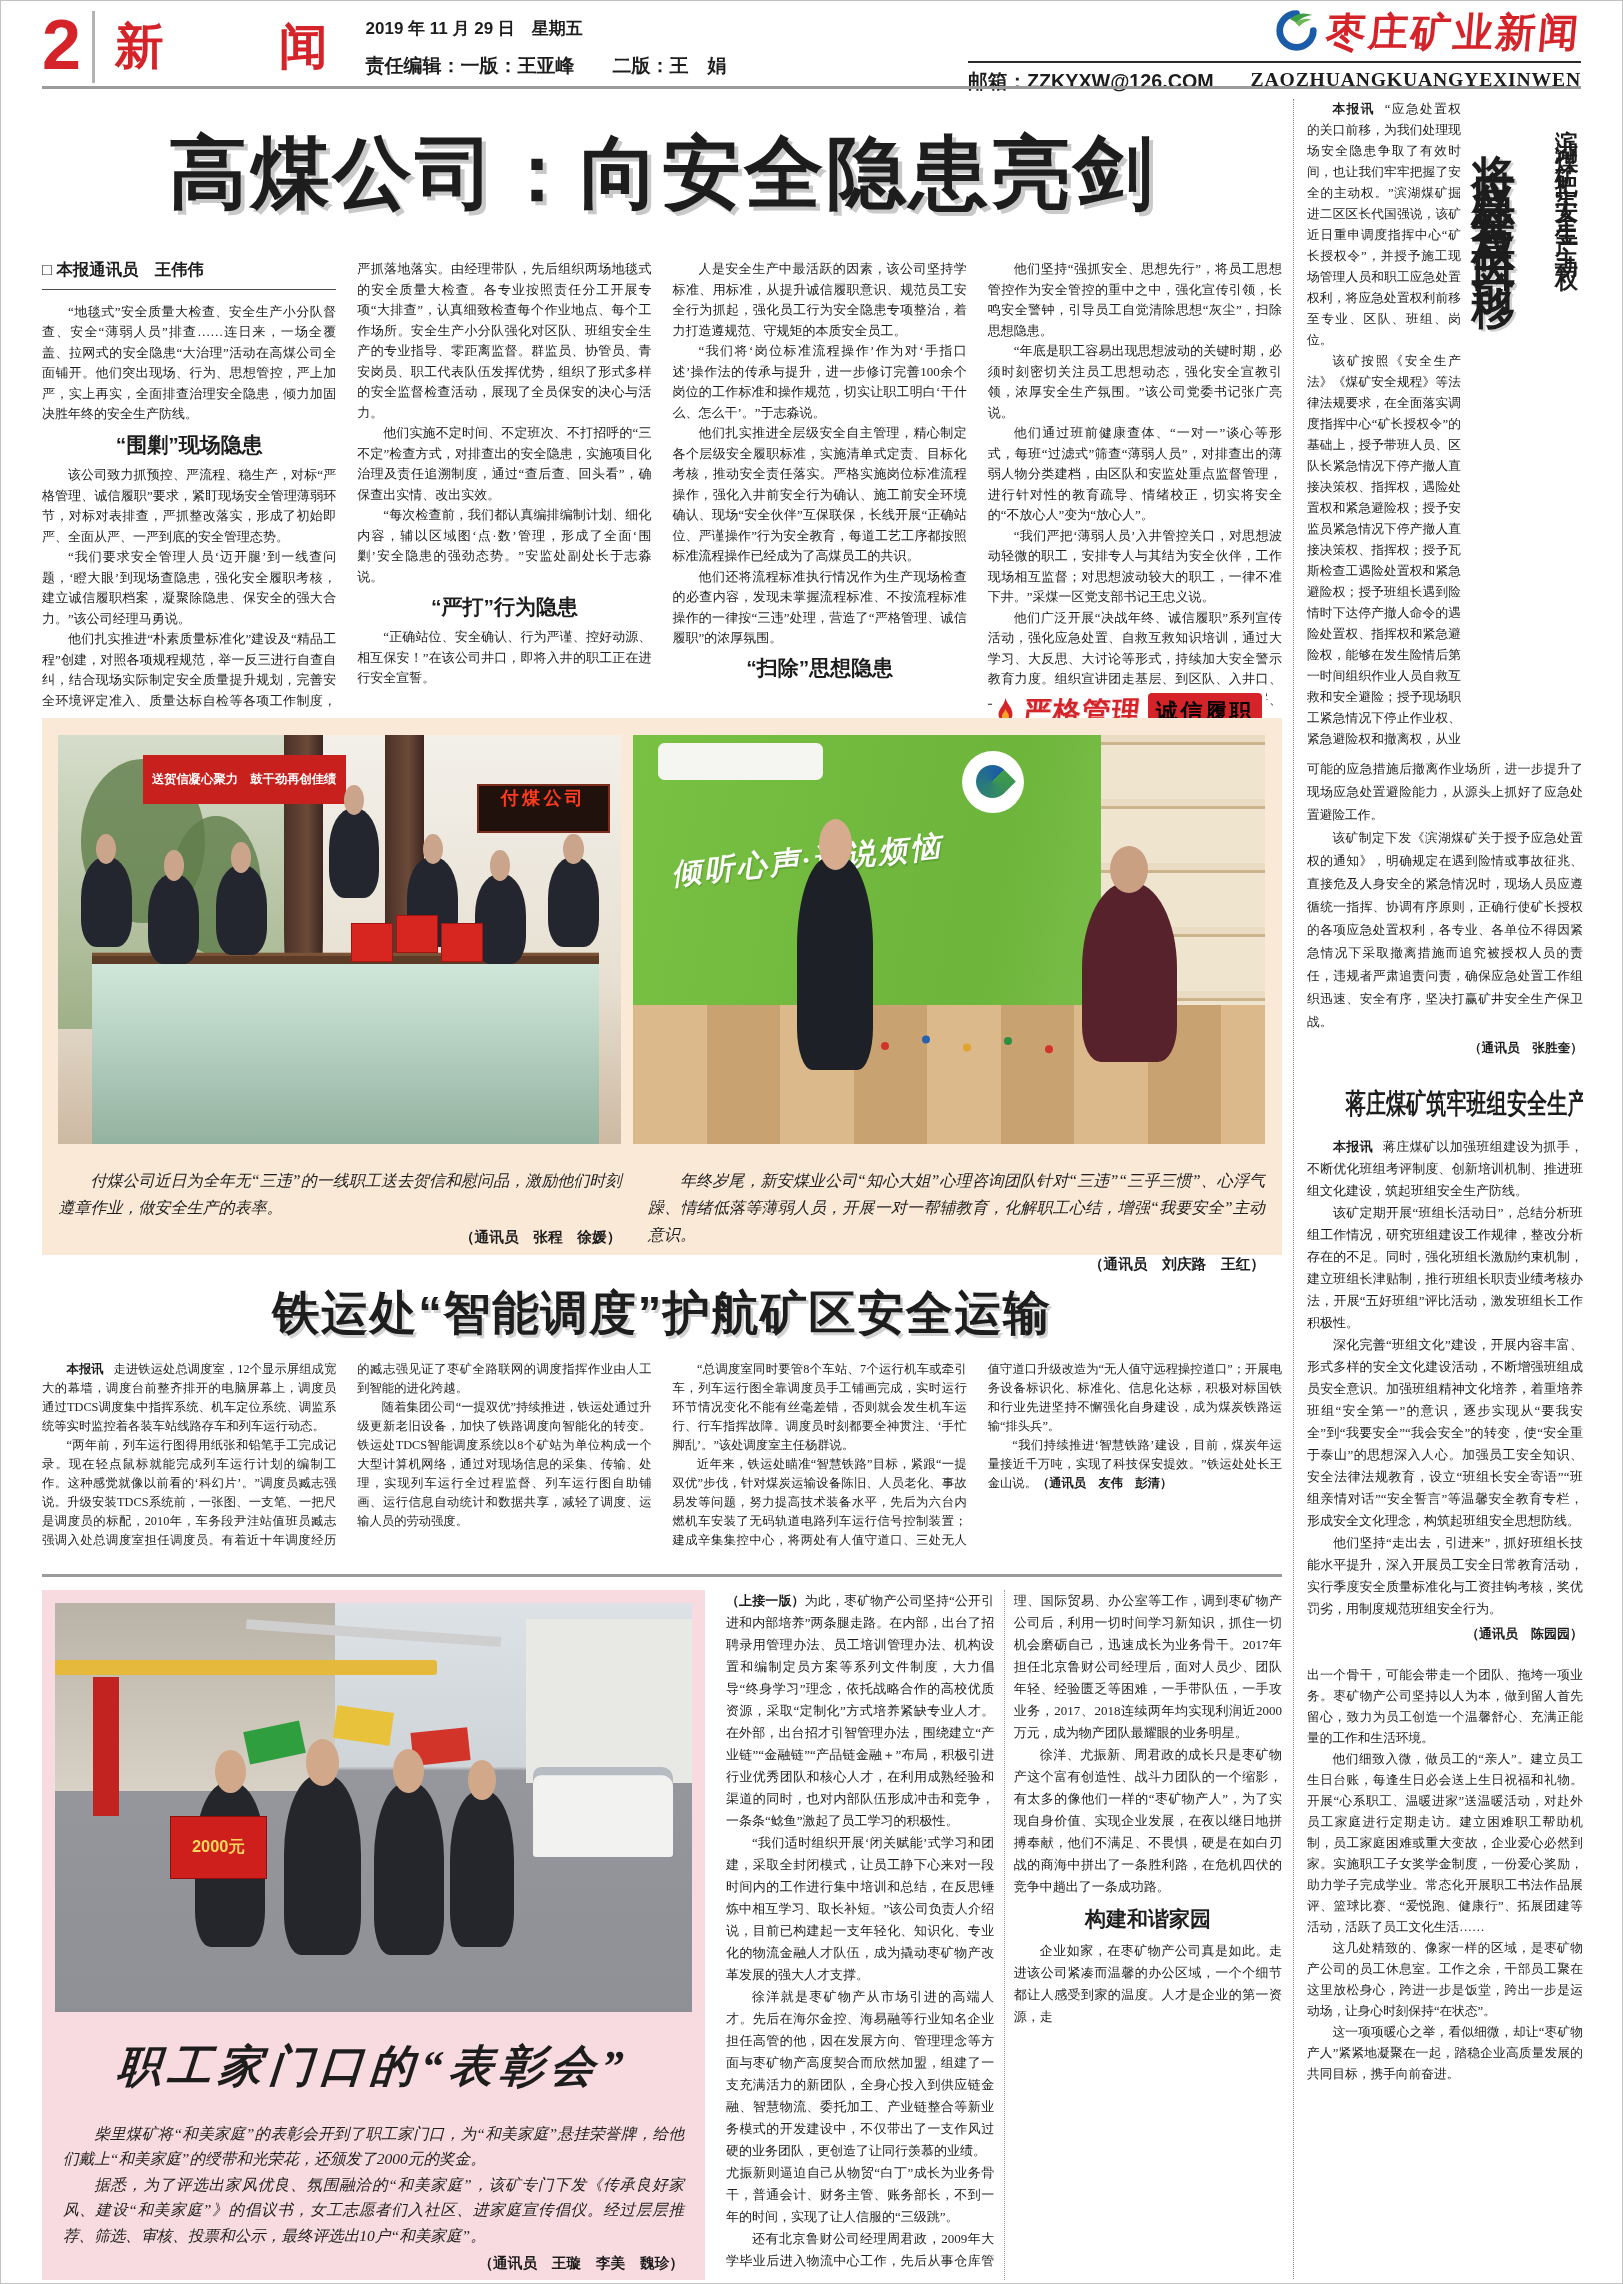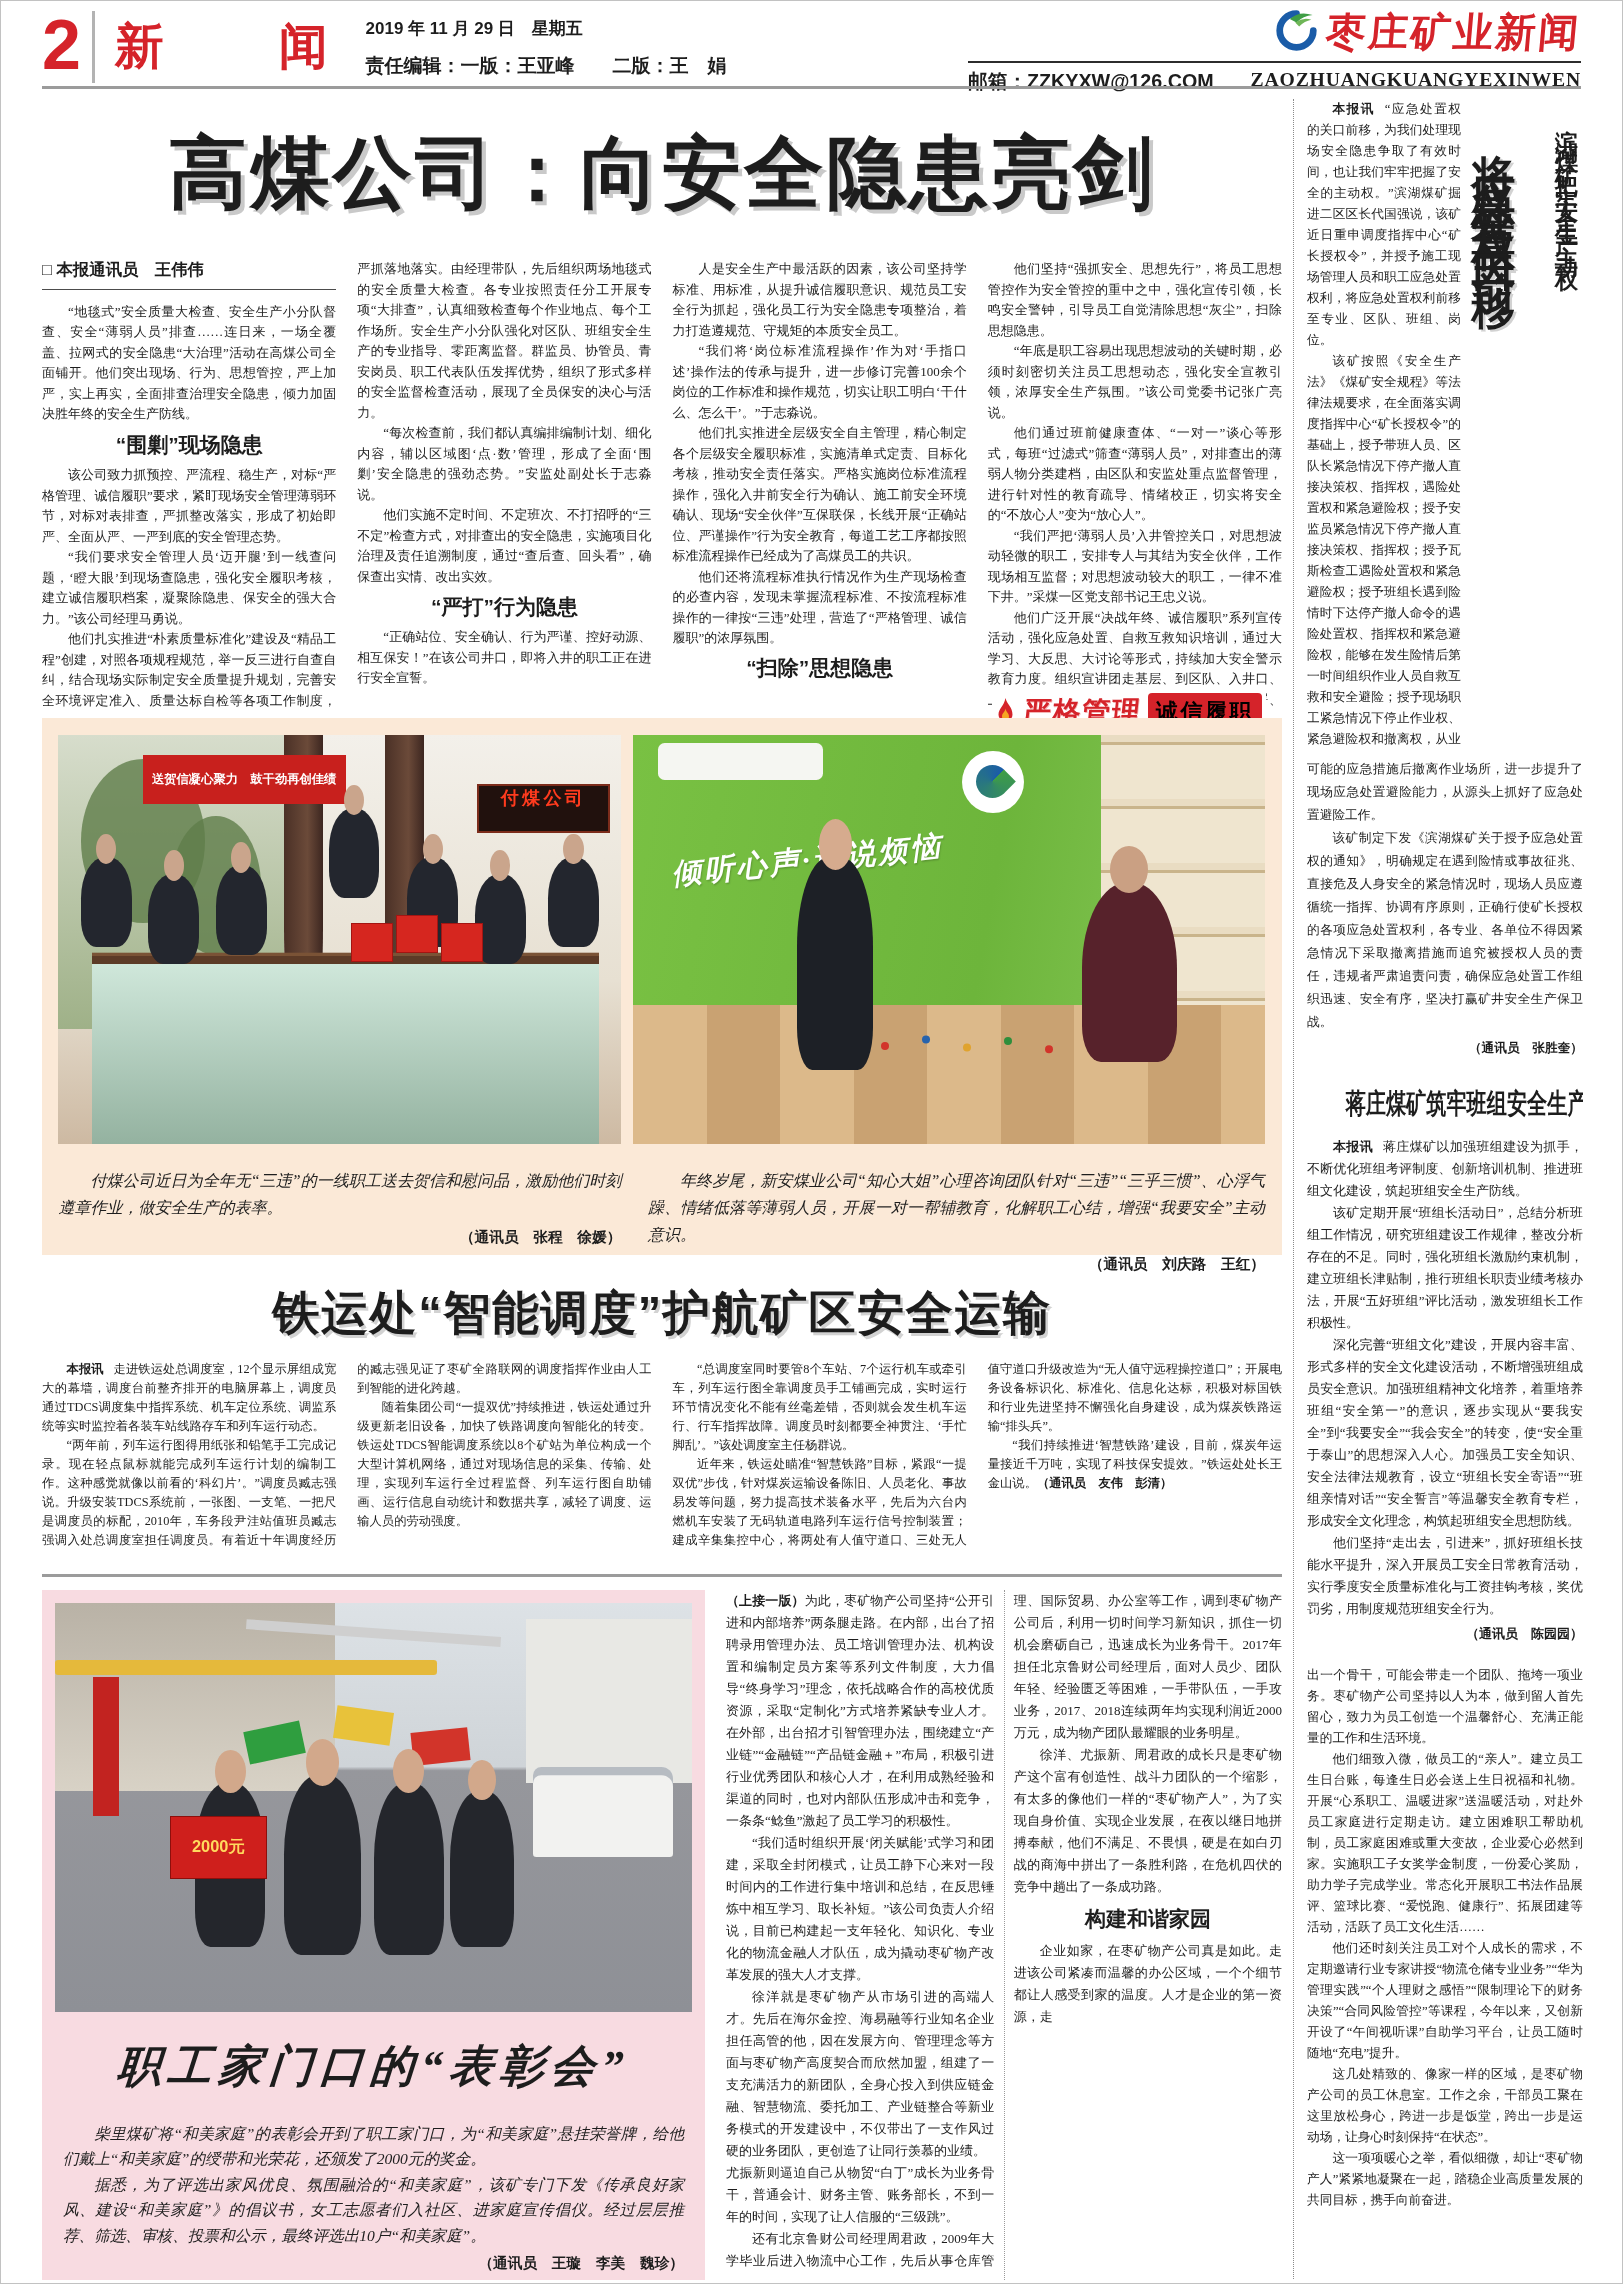--- a/index.html
+++ b/index.html
@@ -175,22 +175,22 @@
 
     <h1 class="lead-title">高煤公司：向安全隐患亮剑</h1>
     <div class="lead-wrap">
       <div class="lead-cols">
           <p class="blk-byline">□ 本报通讯员　王伟伟</p>
           <p class="blk-p">“地毯式”安全质量大检查、安全生产小分队督查、安全“薄弱人员”排查……连日来，一场全覆盖、拉网式的安全隐患“大治理”活动在高煤公司全面铺开。他们突出现场、行为、思想管控，严上加严，实上再实，全面排查治理安全隐患，倾力加固决胜年终的安全生产防线。</p>
           <h4 class="blk-h">“围剿”现场隐患</h4>
           <p class="blk-p">该公司致力抓预控、严流程、稳生产，对标“严格管理、诚信履职”要求，紧盯现场安全管理薄弱环节，对标对表排查，严抓整改落实，形成了初始即严、全面从严、一严到底的安全管理态势。</p>
           <p class="blk-p">“我们要求安全管理人员‘迈开腿’到一线查问题，‘瞪大眼’到现场查隐患，强化安全履职考核，建立诚信履职档案，凝聚除隐患、保安全的强大合力。”该公司经理马勇说。</p>
           <p class="blk-p">他们扎实推进“朴素质量标准化”建设及“精品工程”创建，对照各项规程规范，举一反三进行自查自纠，结合现场实际制定安全质量提升规划，完善安全环境评定准入、质量达标自检等各项工作制度，严抓落地落实。由经理带队，先后组织两场地毯式的安全质量大检查。各专业按照责任分工开展专项“大排查”，认真细致检查每个作业地点、每个工作场所。安全生产小分队强化对区队、班组安全生产的专业指导、零距离监督。群监员、协管员、青安岗员、职工代表队伍发挥优势，组织了形式多样的安全监督检查活动，展现了全员保安的决心与活力。</p>
+          <p class="blk-p">他们实施不定时间、不定班次、不打招呼的“三不定”检查方式，对排查出的安全隐患，实施项目化治理及责任追溯制度，通过“查后查、回头看”，确保查出实情、改出实效。</p>
           <p class="blk-p">“每次检查前，我们都认真编排编制计划、细化内容，辅以区域图‘点·数’管理，形成了全面‘围剿’安全隐患的强劲态势。”安监处副处长于志淼说。</p>
-          <p class="blk-p">他们实施不定时间、不定班次、不打招呼的“三不定”检查方式，对排查出的安全隐患，实施项目化治理及责任追溯制度，通过“查后查、回头看”，确保查出实情、改出实效。</p>
           <h4 class="blk-h">“严打”行为隐患</h4>
           <p class="blk-p">“正确站位、安全确认、行为严谨、控好动源、相互保安！”在该公司井口，即将入井的职工正在进行安全宣誓。</p>
           <p class="blk-p">人是安全生产中最活跃的因素，该公司坚持学标准、用标准，从提升诚信履职意识、规范员工安全行为抓起，强化员工行为安全隐患专项整治，着力打造遵规范、守规矩的本质安全员工。</p>
           <p class="blk-p">“我们将‘岗位标准流程操作’作为对‘手指口述’操作法的传承与提升，进一步修订完善100余个岗位的工作标准和操作规范，切实让职工明白‘干什么、怎么干’。”于志淼说。</p>
           <p class="blk-p">他们扎实推进全层级安全自主管理，精心制定各个层级安全履职标准，实施清单式定责、目标化考核，推动安全责任落实。严格实施岗位标准流程操作，强化入井前安全行为确认、施工前安全环境确认、现场“安全伙伴”互保联保，长线开展“正确站位、严谨操作”行为安全教育，每道工艺工序都按照标准流程操作已经成为了高煤员工的共识。</p>
           <p class="blk-p">他们还将流程标准执行情况作为生产现场检查的必查内容，发现未掌握流程标准、不按流程标准操作的一律按“三违”处理，营造了“严格管理、诚信履职”的浓厚氛围。</p>
           <h4 class="blk-h">“扫除”思想隐患</h4>
           <p class="blk-p">他们坚持“强抓安全、思想先行”，将员工思想管控作为安全管控的重中之中，强化宣传引领，长鸣安全警钟，引导员工自觉清除思想“灰尘”，扫除思想隐患。</p>
           <p class="blk-p">“年底是职工容易出现思想波动的关键时期，必须时刻密切关注员工思想动态，强化安全宣教引领，浓厚安全生产氛围。”该公司党委书记张广亮说。</p>
           <p class="blk-p">他们通过班前健康查体、“一对一”谈心等形式，每班“过滤式”筛查“薄弱人员”，对排查出的薄弱人物分类建档，由区队和安监处重点监督管理，进行针对性的教育疏导、情绪校正，切实将安全的“不放心人”变为“放心人”。</p>
@@ -325,20 +325,19 @@
         <p class="blk-p"><b class="lead-tag">本报讯</b>蒋庄煤矿以加强班组建设为抓手，不断优化班组考评制度、创新培训机制、推进班组文化建设，筑起班组安全生产防线。</p>
         <p class="blk-p">该矿定期开展“班组长活动日”，总结分析班组工作情况，研究班组建设工作规律，整改分析存在的不足。同时，强化班组长激励约束机制，建立班组长津贴制，推行班组长职责业绩考核办法，开展“五好班组”评比活动，激发班组长工作积极性。</p>
         <p class="blk-p">深化完善“班组文化”建设，开展内容丰富、形式多样的安全文化建设活动，不断增强班组成员安全意识。加强班组精神文化培养，着重培养班组“安全第一”的意识，逐步实现从“要我安全”到“我要安全”“我会安全”的转变，使“安全重于泰山”的思想深入人心。加强员工安全知识、安全法律法规教育，设立“班组长安全寄语”“班组亲情对话”“安全誓言”等温馨安全教育专栏，形成安全文化理念，构筑起班组安全思想防线。</p>
         <p class="blk-p">他们坚持“走出去，引进来”，抓好班组长技能水平提升，深入开展员工安全日常教育活动，实行季度安全质量标准化与工资挂钩考核，奖优罚劣，用制度规范班组安全行为。</p>
         <p class="blk-credit">（通讯员　陈园园）</p>
       </div>
 
     <div class="tail">
         <p class="blk-p noindent">出一个骨干，可能会带走一个团队、拖垮一项业务。枣矿物产公司坚持以人为本，做到留人首先留心，致力为员工创造一个温馨舒心、充满正能量的工作和生活环境。</p>
         <p class="blk-p">他们细致入微，做员工的“亲人”。建立员工生日台账，每逢生日必会送上生日祝福和礼物。开展“心系职工、温暖进家”送温暖活动，对赴外员工家庭进行定期走访。建立困难职工帮助机制，员工家庭困难或重大变故，企业爱心必然到家。实施职工子女奖学金制度，一份爱心奖励，助力学子完成学业。常态化开展职工书法作品展评、篮球比赛、“爱悦跑、健康行”、拓展团建等活动，活跃了员工文化生活……</p>
-        <p class="blk-p">他们还时刻关注员工对个人成长的需求，不定期邀请行业专家讲授“物流仓储专业业务”“华为管理实践”“个人理财之感悟”“限制理论下的财务决策”“合同风险管控”等课程，今年以来，又创新开设了“午间视听课”自助学习平台，让员工随时随地“充电”提升。</p>
         <p class="blk-p">这几处精致的、像家一样的区域，是枣矿物产公司的员工休息室。工作之余，干部员工聚在这里放松身心，跨进一步是饭堂，跨出一步是运动场，让身心时刻保持“在状态”。</p>
         <p class="blk-p">这一项项暖心之举，看似细微，却让“枣矿物产人”紧紧地凝聚在一起，踏稳企业高质量发展的共同目标，携手向前奋进。</p>
       </div>
   </div>
 
 </div>
 
 
 </body></html>

